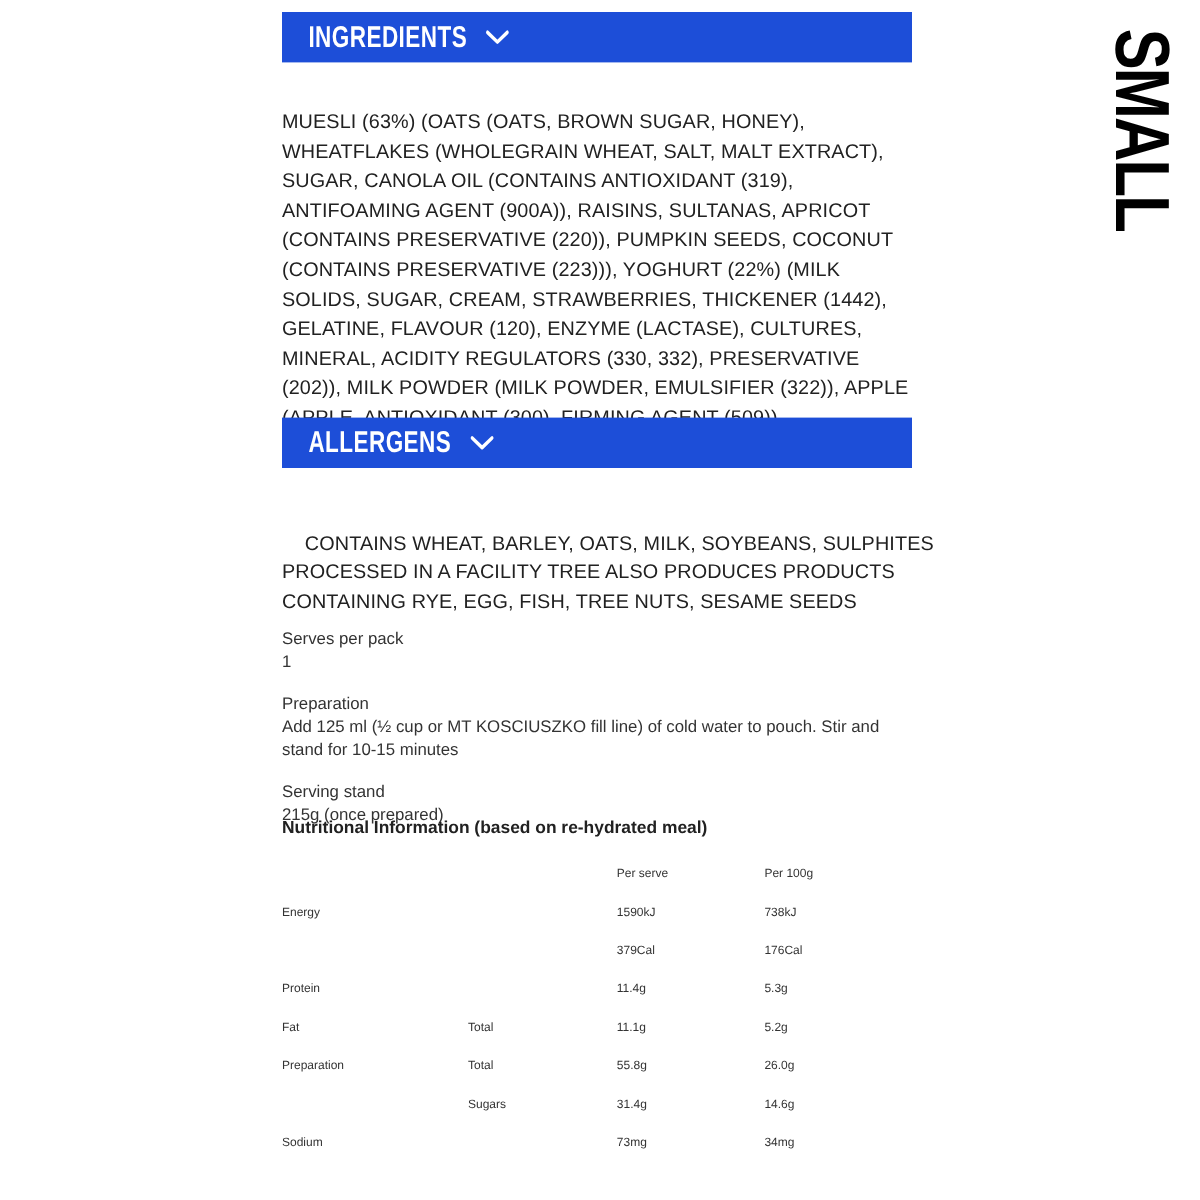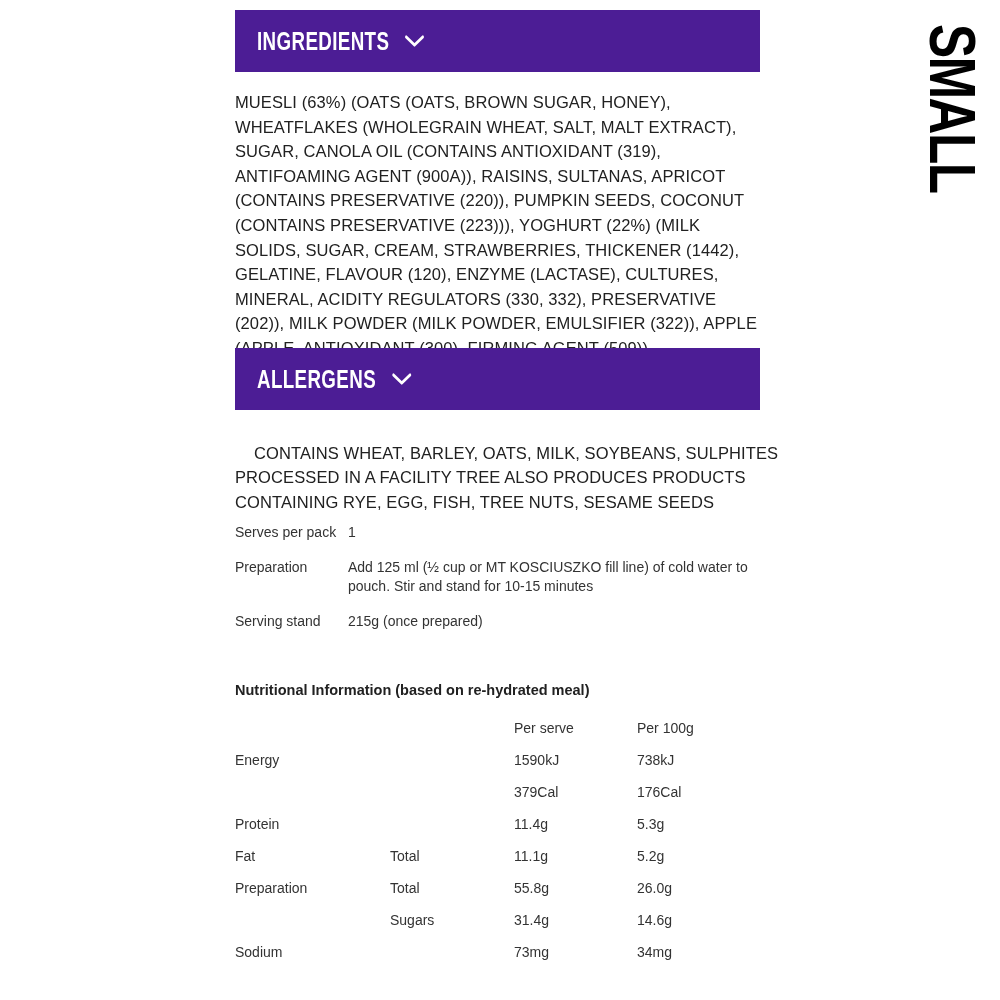--- a/index.html
+++ b/index.html
@@ -9,22 +9,22 @@
     font-family: "Liberation Sans", sans-serif;
     color: #212121;
     overflow: hidden;
   }
   .stage { position: relative; width: 1000px; height: 1000px; background: #fff; }
 
   .col { position: absolute; left: 235px; width: 525px; }
 
   
   .bar {
-    background: #4c1d95;
-    height: 62px;
+    background: #1d4ed8;
+    height: 42px;
     display: flex;
     align-items: center;
     padding-left: 22px;
     cursor: pointer;
   }
   .bar-inner {
     display: flex;
     align-items: center;
     gap: 20px;
     transform: scaleX(0.75);
@@ -57,33 +57,33 @@
   }
   .allergens-facility {
     top: 465px;
     font-size: 16.5px;
     line-height: 25px;
     letter-spacing: 0.1px;
   }
 
   
   .details { top: 515px; font-size: 14px; line-height: 19px; color: #333333; }
-  .details-row { display: flex; padding: 8px 0; }
+  .details-row { display: flex; padding: 8px 0; flex-direction: column; }
   .details-label { width: 113px; flex: none; }
   .details-value { flex: 1; }
 
   .nutrition-title {
     top: 682px;
     font-size: 14.5px;
     font-weight: bold;
     color: #212121;
   }
 
   
-  .nutrition { top: 712px; font-size: 14px; color: #333333; }
+  .nutrition { top: 712px; font-size: 10px; color: #333333; }
   .nutrition-row {
     display: grid;
     grid-template-columns: 155px 124px 123px 1fr;
     height: 32px;
     align-items: center;
   }
 
   
   .side-label {
     position: absolute;

